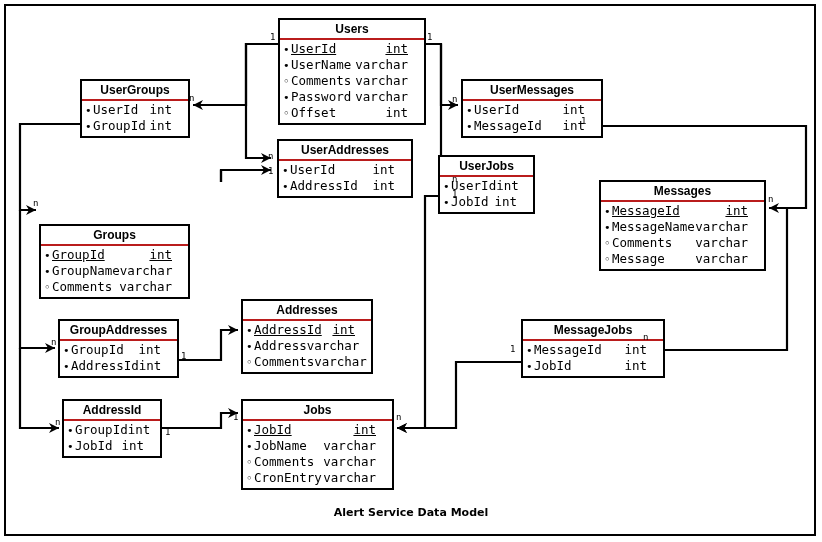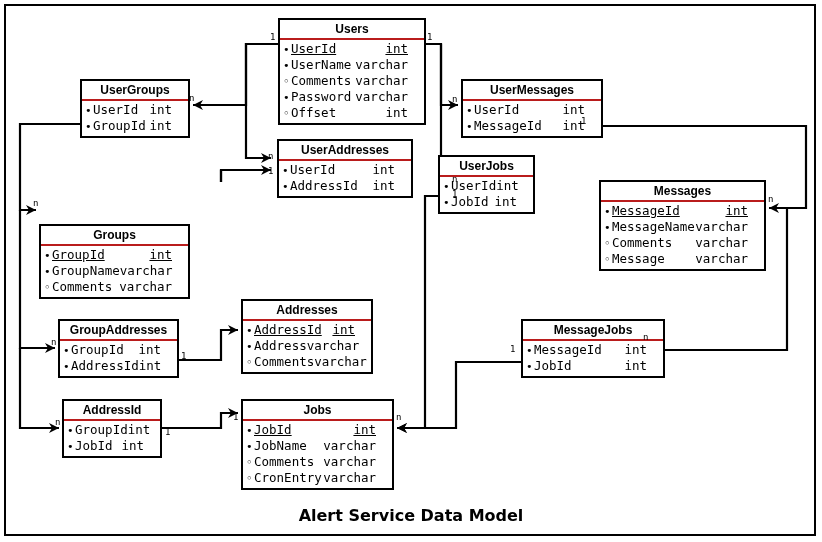--- a/index.html
+++ b/index.html
@@ -93,21 +93,21 @@
     z-index: 6;
   }
   #diagram-title {
     position: absolute;
     left: 0;
     top: 506px;
     width: 822px;
     text-align: center;
     font-family: "DejaVu Sans", sans-serif;
     font-weight: bold;
-    font-size: 16px;
+    font-size: 11px;
     color: #000000;
   }
 </style>
 </head>
 <body>
 
 <div id="canvas">
 
   <div id="frame"></div>
 

